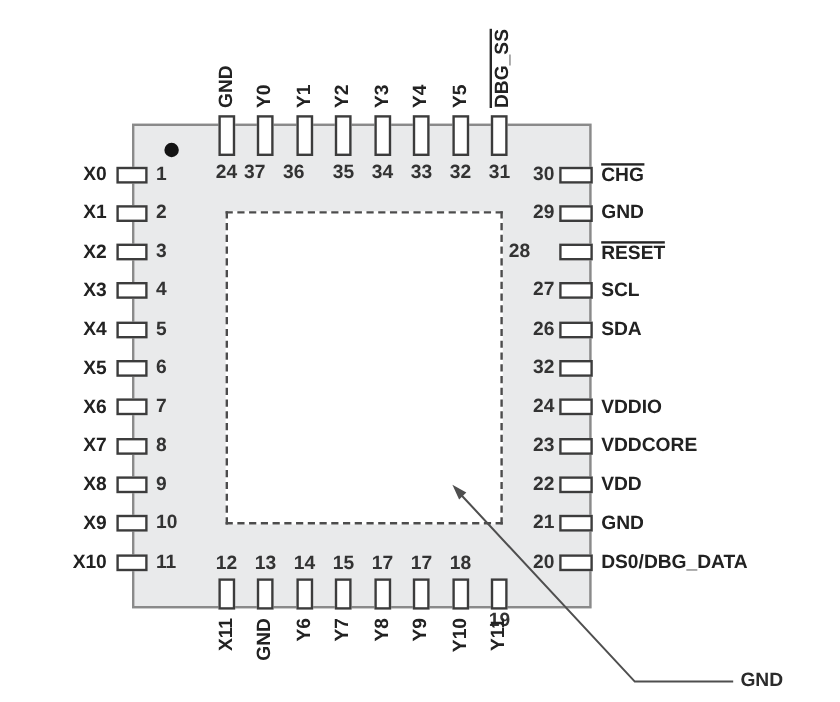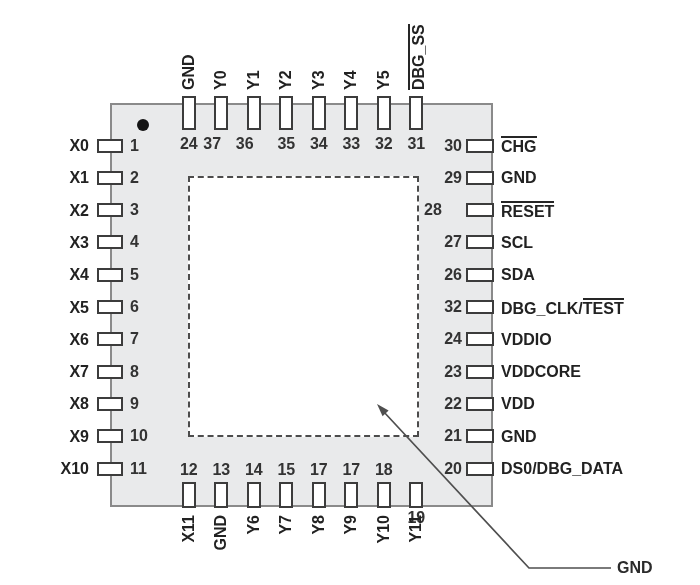--- a/index.html
+++ b/index.html
@@ -87,21 +87,20 @@
     <div class="pnum" style="left: 424px; top: 201.1px; width: 38px; text-align: left;">28</div>
     <div class="plabel" style="left: 501px; top: 200.6px;"><span class="ovl">RESET</span></div>
     <div class="pbox" style="left: 466px; top: 235.4px; width: 28px; height: 14px;"></div>
     <div class="pnum" style="left: 424px; top: 233.4px; width: 38px; text-align: right;">27</div>
     <div class="plabel" style="left: 501px; top: 232.9px;"><span>SCL</span></div>
     <div class="pbox" style="left: 466px; top: 267.7px; width: 28px; height: 14px;"></div>
     <div class="pnum" style="left: 424px; top: 265.7px; width: 38px; text-align: right;">26</div>
     <div class="plabel" style="left: 501px; top: 265.2px;"><span>SDA</span></div>
     <div class="pbox" style="left: 466px; top: 300px; width: 28px; height: 14px;"></div>
     <div class="pnum" style="left: 424px; top: 298px; width: 38px; text-align: right;">32</div>
-    <div class="plabel" style="left: 501px; top: 297.5px;"><span>DBG_CLK/</span><span class="ovl">TEST</span></div>
     <div class="pbox" style="left: 466px; top: 332.3px; width: 28px; height: 14px;"></div>
     <div class="pnum" style="left: 424px; top: 330.3px; width: 38px; text-align: right;">24</div>
     <div class="plabel" style="left: 501px; top: 329.8px;"><span>VDDIO</span></div>
     <div class="pbox" style="left: 466px; top: 364.6px; width: 28px; height: 14px;"></div>
     <div class="pnum" style="left: 424px; top: 362.6px; width: 38px; text-align: right;">23</div>
     <div class="plabel" style="left: 501px; top: 362.1px;"><span>VDDCORE</span></div>
     <div class="pbox" style="left: 466px; top: 396.9px; width: 28px; height: 14px;"></div>
     <div class="pnum" style="left: 424px; top: 394.9px; width: 38px; text-align: right;">22</div>
     <div class="plabel" style="left: 501px; top: 394.4px;"><span>VDD</span></div>
     <div class="pbox" style="left: 466px; top: 429.2px; width: 28px; height: 14px;"></div>

